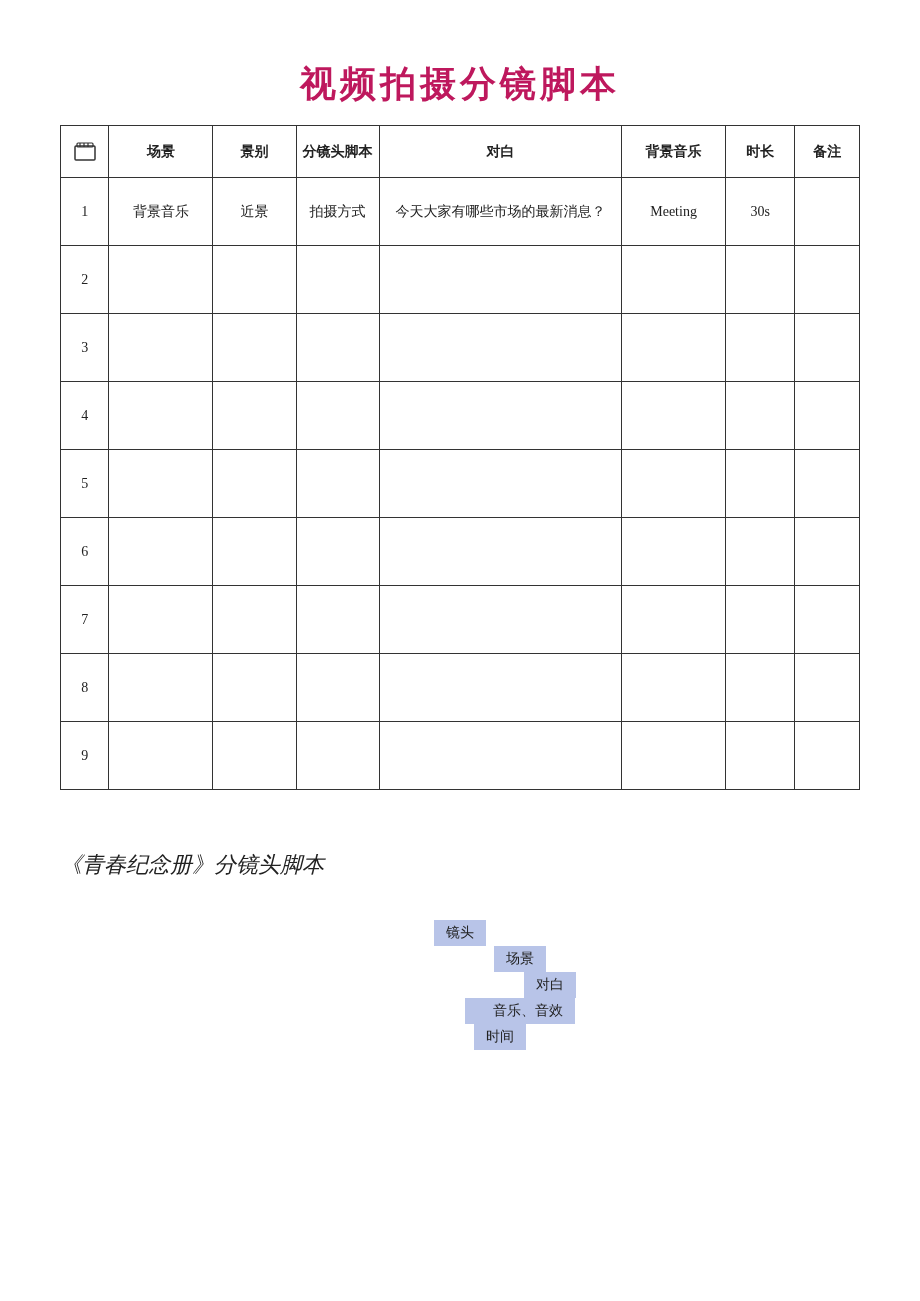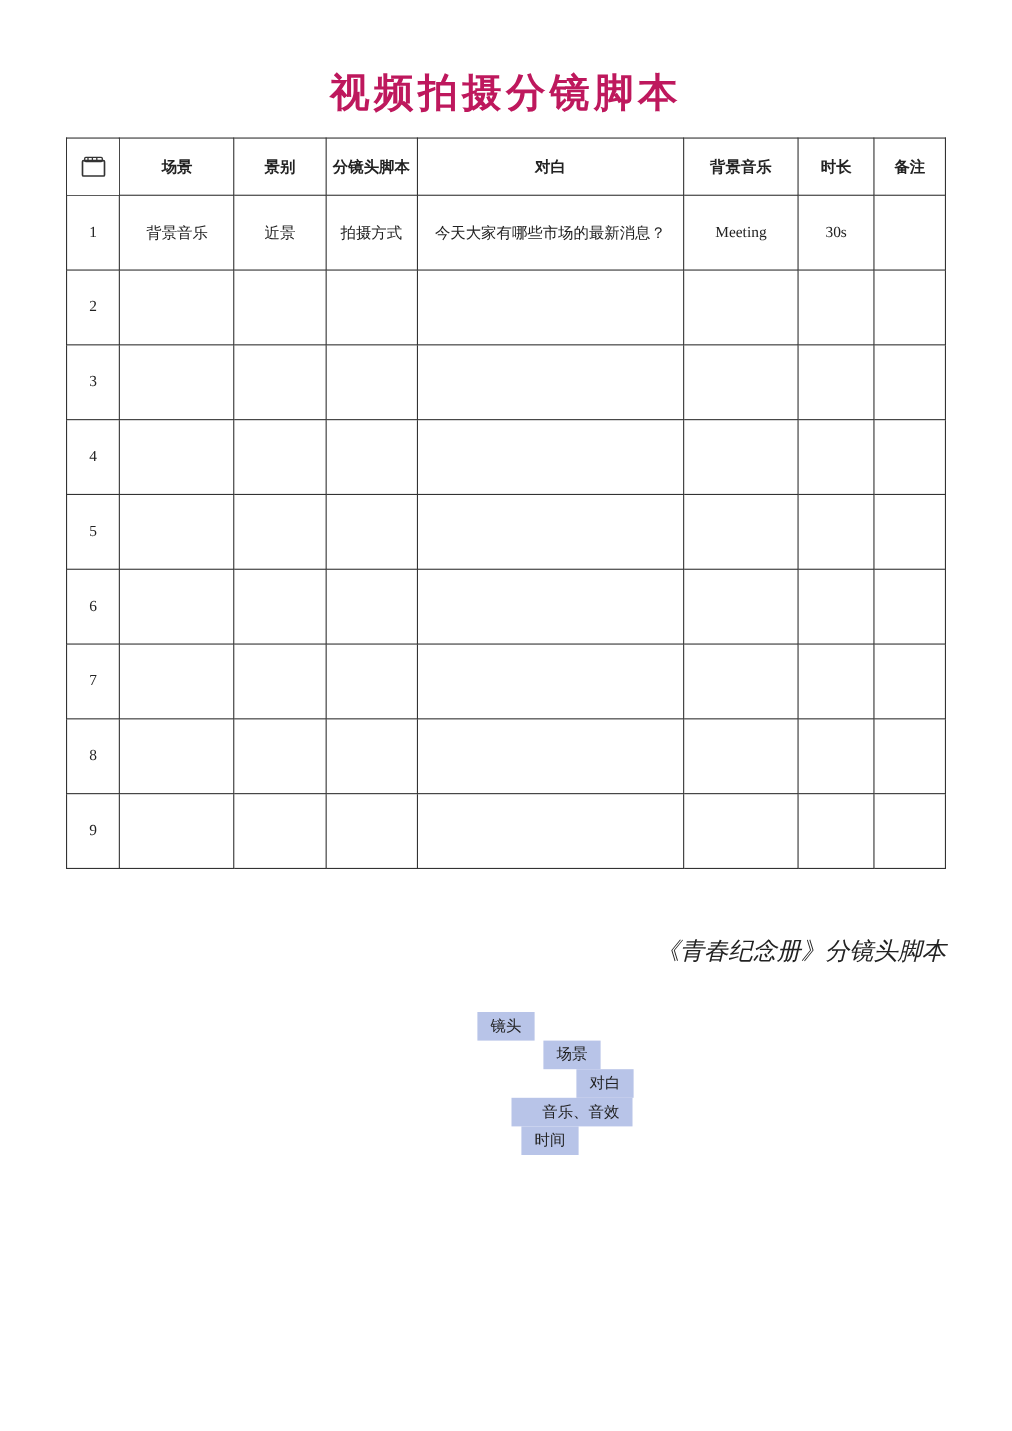--- a/index.html
+++ b/index.html
@@ -86,21 +86,21 @@
     
     .cell-scene1 {
       font-size: 13px;
     }
 
     
     .second-section {
       width: 100%;
       display: flex;
       flex-direction: column;
-      align-items: flex-end;
+      align-items: flex-start;
     }
 
     .second-title {
       font-size: 22px;
       color: #222;
       margin-bottom: 30px;
       font-family: "SimSun", "宋体", serif;
       font-style: italic;
     }
 

